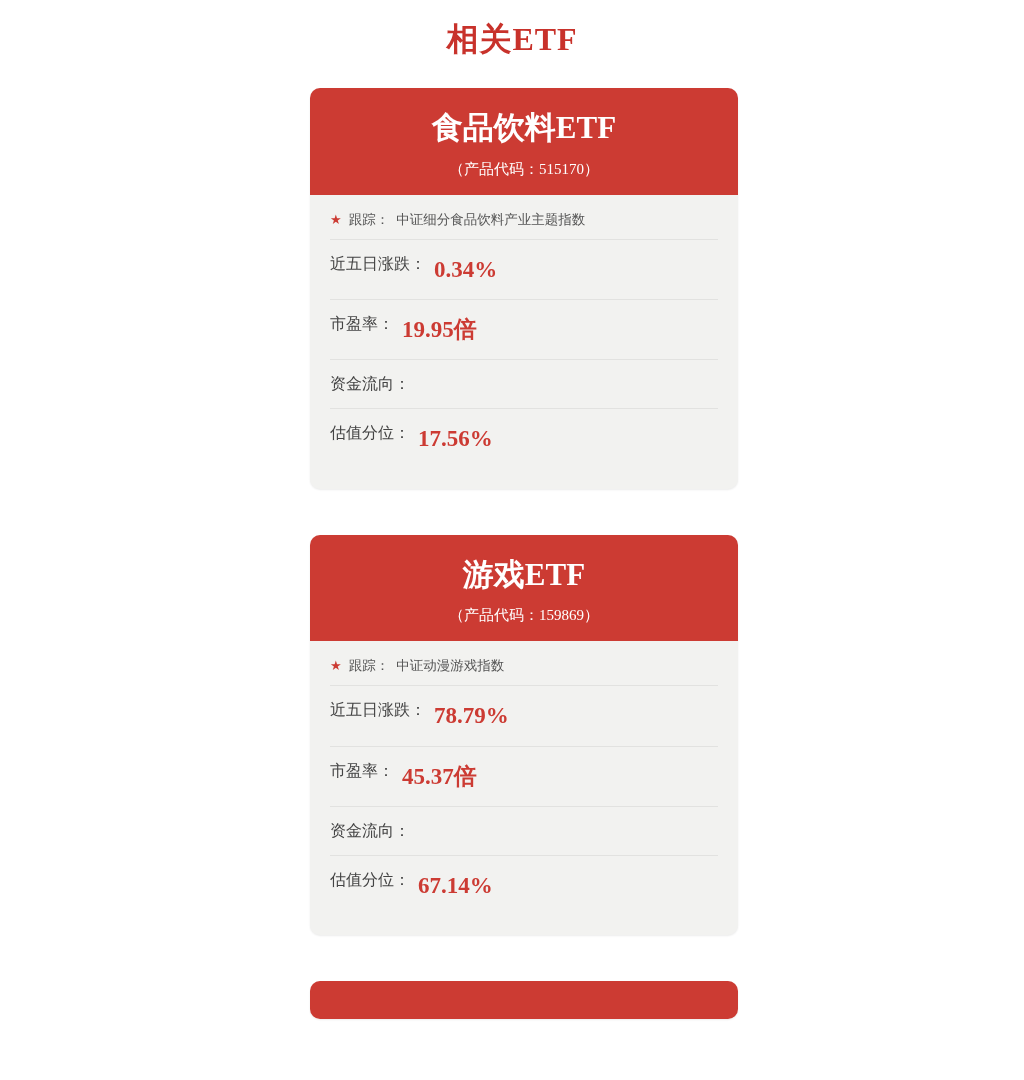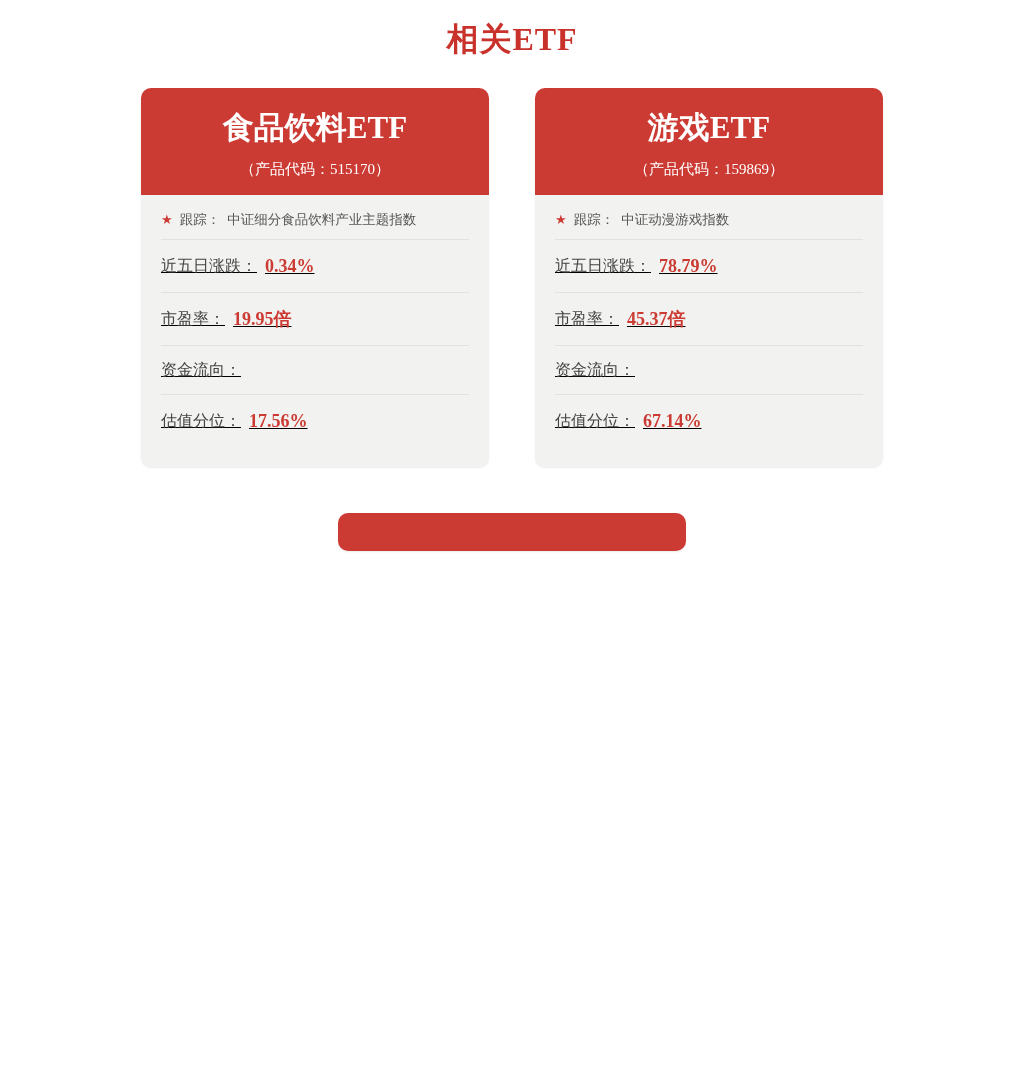--- a/index.html
+++ b/index.html
@@ -27,27 +27,28 @@
   }
   .grid {
     display: flex;
     flex-wrap: wrap;
     justify-content: center;
     gap: 46px 46px;
     padding: 0 84px;
     box-sizing: border-box;
   }
   .card {
-    width: 348px;
+    width: 428px;
     border-radius: 10px;
     overflow: hidden;
     background: #f2f2f0;
     box-shadow: 0 1px 2px rgba(0,0,0,0.08);
     display: flex;
     flex-direction: column;
+    margin-left: 24px;
   }
   .card-head {
     background: #cc3b33;
     color: #ffffff;
     padding: 22px 10px 16px 10px;
     text-align: center;
   }
   .card-title {
     font-size: 31px;
     font-weight: bold;
@@ -71,41 +72,40 @@
     padding-bottom: 10px;
     border-bottom: 1px solid #e2e2e0;
   }
   .star-icon {
     color: #cc3b33;
     font-size: 13px;
     line-height: 1.35;
   }
   .row {
     display: flex;
-    align-items: center;
+    align-items: flex-start;
     padding: 13px 0 13px 0;
     border-bottom: 1px solid #e2e2e0;
     font-size: 16px;
-    text-decoration: underline;
   }
   .row:last-child {
     border-bottom: none;
   }
   .row-label {
     color: #444444;
     white-space: nowrap;
     font-size: 16px;
     flex: 0 0 auto;
     padding-top: 1px;
   }
   .row-value {
     color: #cc3b33;
     font-weight: bold;
     margin-left: 8px;
-    font-size: 18px;
+    font-size: 23px;
     line-height: 1.45;
   }
   .row-value.flow {
     font-size: 18px;
   }
 </style>
 </head>
 <body>
 
 <div id="page">

